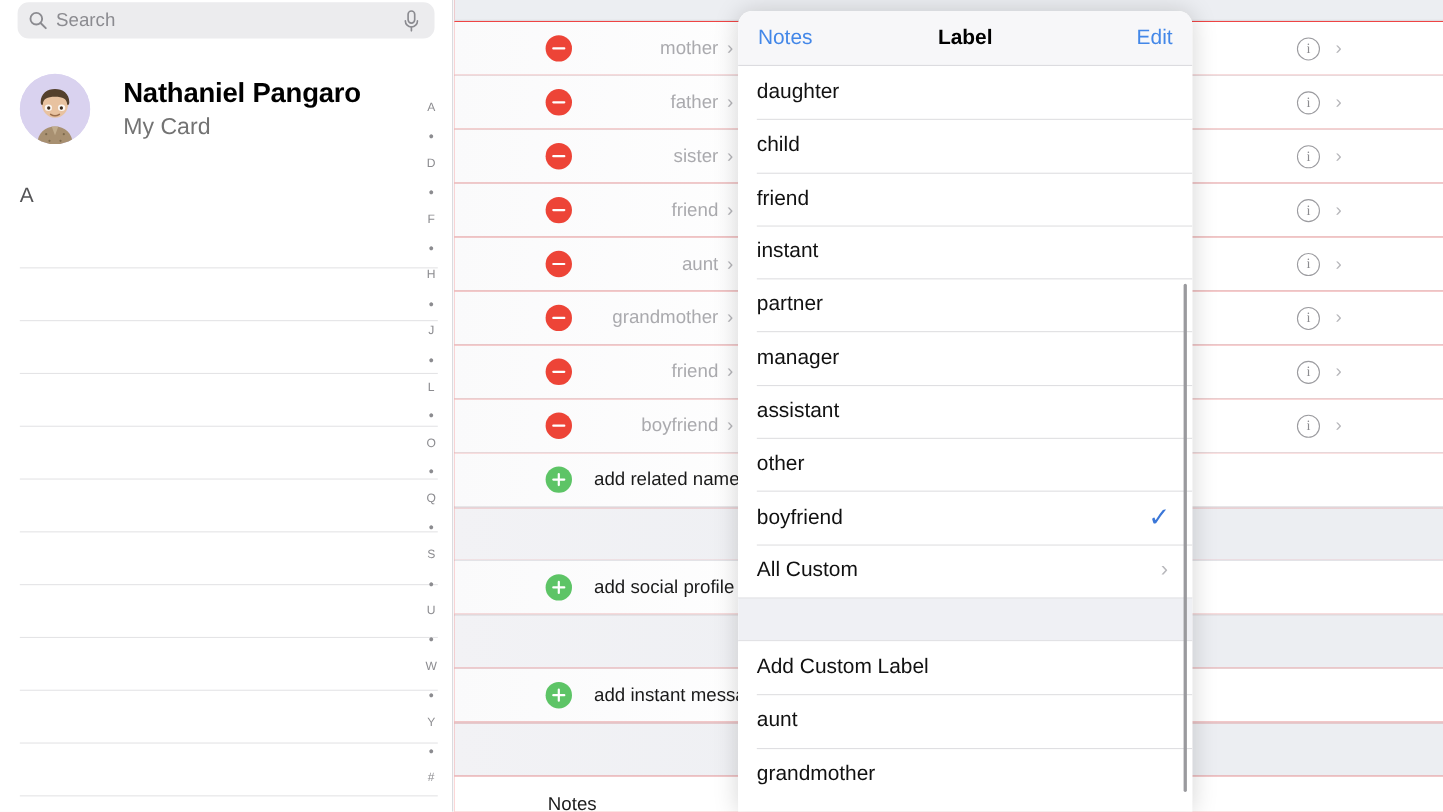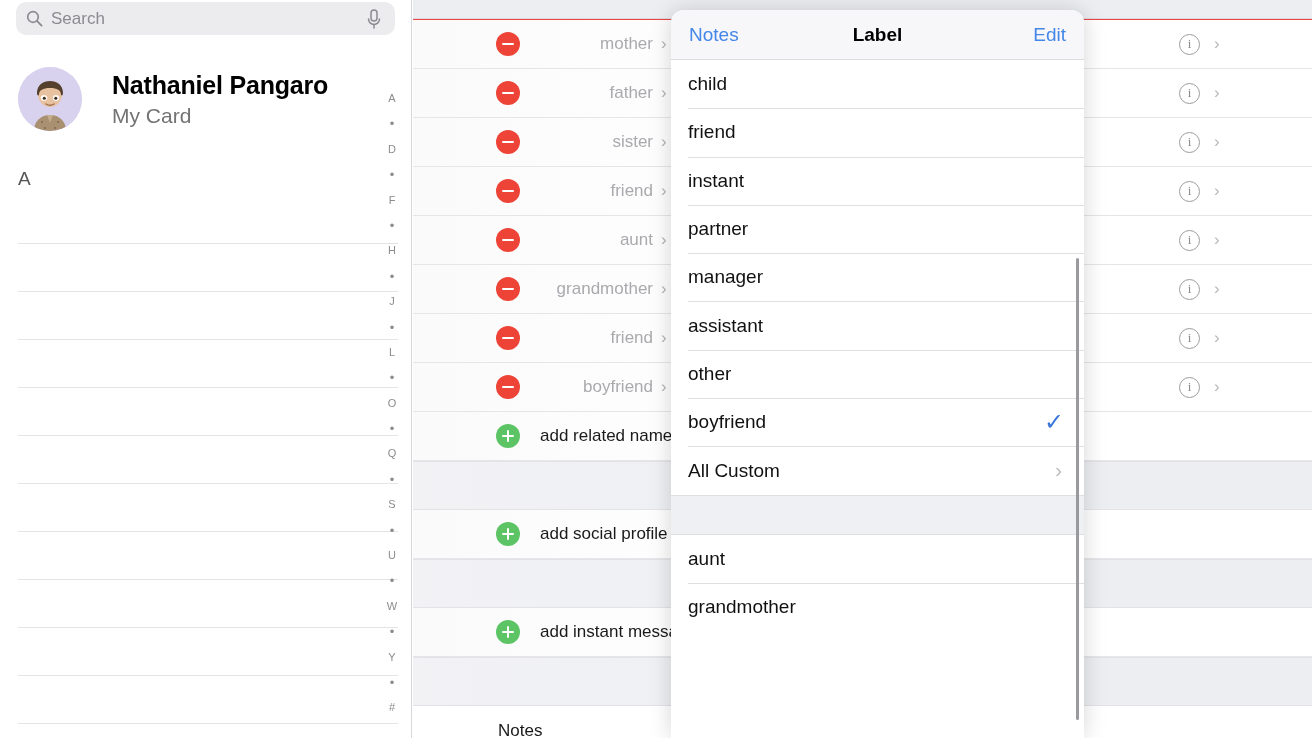--- a/index.html
+++ b/index.html
@@ -359,20 +359,23 @@
   </div>
 
   <div class="modal">
     <div class="modal-header">
       <span class="m-cancel">Notes</span>
       <span class="m-title">Label</span>
       <span class="m-edit">Edit</span>
     </div>
     <div class="modal-list" id="modal-list">
         <div class="m-row">
+          <span class="m-row-text">daughter</span>
+        </div>
+        <div class="m-row">
           <span class="m-row-text">child</span>
         </div>
         <div class="m-row">
           <span class="m-row-text">friend</span>
         </div>
         <div class="m-row">
           <span class="m-row-text">instant</span>
         </div>
         <div class="m-row">
           <span class="m-row-text">partner</span>
@@ -389,20 +392,23 @@
         <div class="m-row">
           <span class="m-row-text">boyfriend</span>
           <span class="m-check">✓</span>
         </div>
         <div class="m-row">
           <span class="m-row-text">All Custom</span>
           <span class="m-chev">›</span>
         </div>
         <div class="m-gap"></div>
         <div class="m-row">
+          <span class="m-row-text">Add Custom Label</span>
+        </div>
+        <div class="m-row">
           <span class="m-row-text">aunt</span>
         </div>
         <div class="m-row">
           <span class="m-row-text">grandmother</span>
         </div>
       </div>
     <div class="m-scrollbar"></div>
   </div>
 
 </div>

